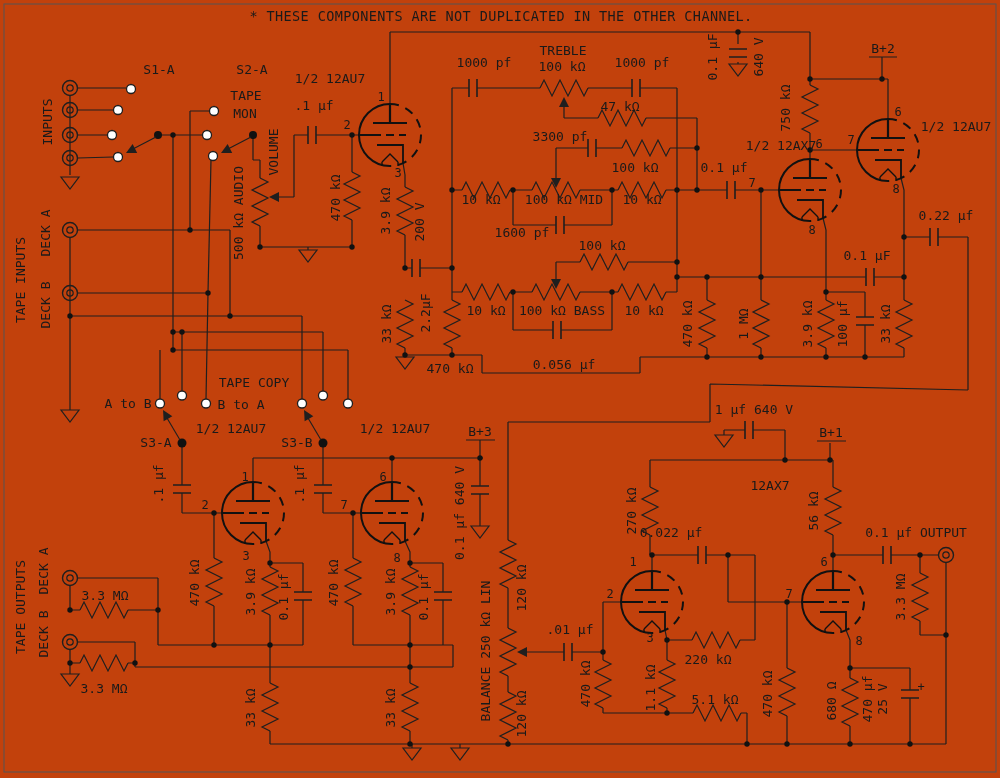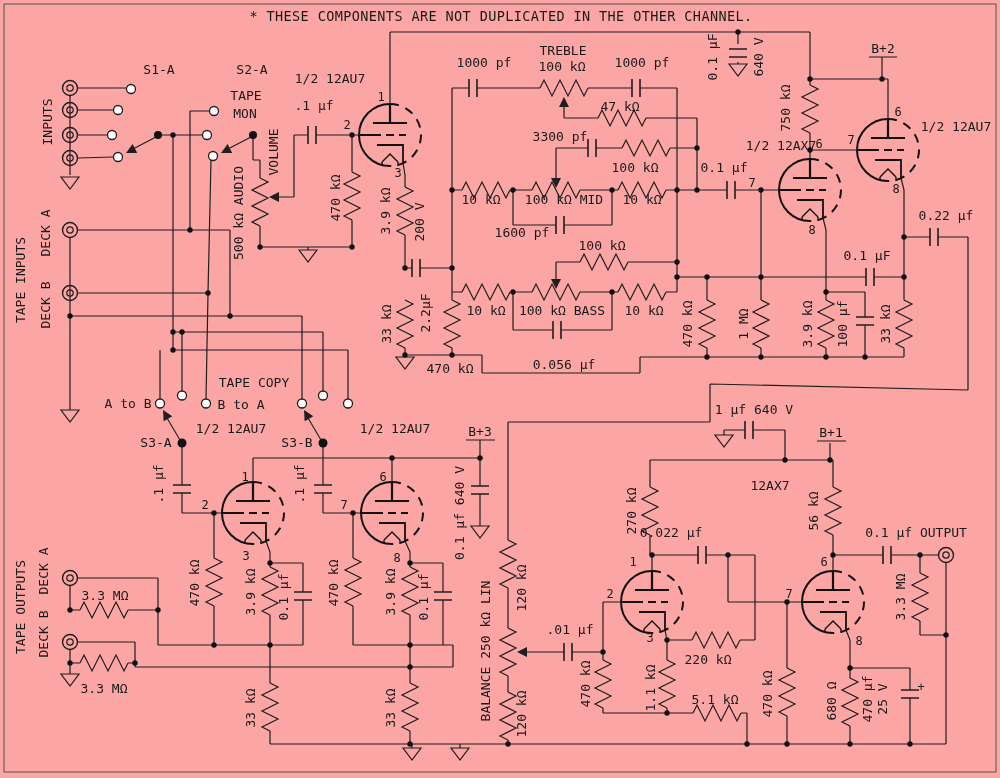--- a/index.html
+++ b/index.html
@@ -1,16 +1,16 @@
 <!DOCTYPE html>
 <html><head>
 <meta charset="utf-8">
 <style>
   html,body{margin:0;padding:0;background:#f8f8f6;}
-  #page{width:1000px;height:778px;background:#fca5a5;position:relative;}
+  #page{width:1000px;height:778px;background:#c2410c;position:relative;}
   svg{display:block;}
   svg text{font-family:"DejaVu Sans Mono","Liberation Mono",monospace;font-size:13px;fill:#1a1a1a;}
   svg text.pin{font-size:12px;}
   svg text.note{font-size:13.5px;letter-spacing:.4px;}
   .w{stroke:#1f1f1f;stroke-width:1.2;fill:none;}
   .w2{stroke:#1f1f1f;stroke-width:1.1;fill:none;}
   .tube{stroke:#111;stroke-width:2;fill:none;}
   .dot{fill:#111;stroke:none;}
   .oc{fill:#fff;stroke:#1f1f1f;stroke-width:1.3;}
 </style>

